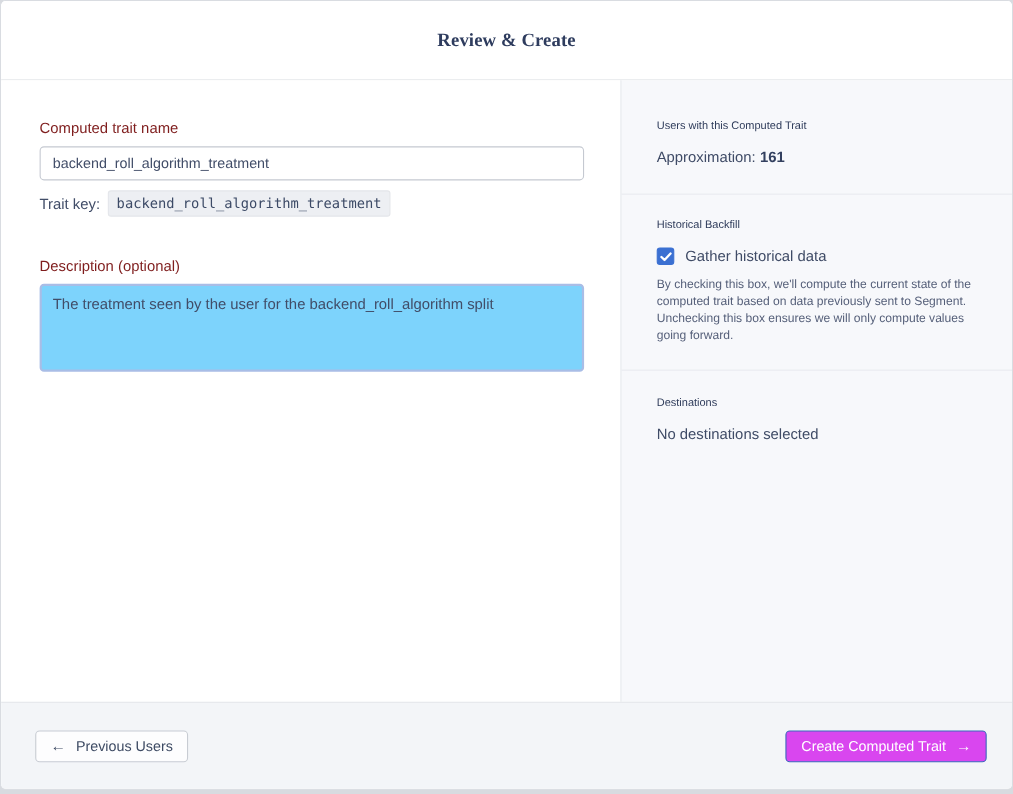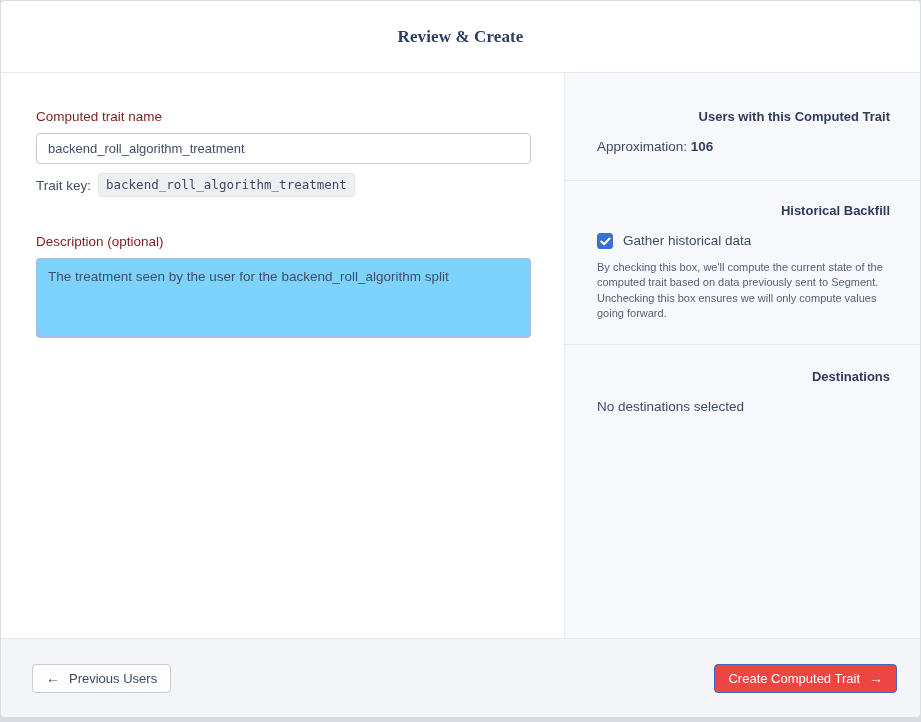--- a/index.html
+++ b/index.html
@@ -96,25 +96,24 @@
   }
   
   .sidebar {
     flex: 0 0 358px;
     width: 358px;
     background: #f7f8fb;
     border-left: 1px solid #e8eaee;
     padding: 36px 32px 0 32px;
   }
   .side-heading {
-    font-size: 13px;
-    font-weight: 700;
+    font-size: 10px;
+    font-weight: 400;
     color: #2e3b5a;
     margin-bottom: 15px;
-    text-align: right;
   }
   .side-text { font-size: 13.5px; color: #3f4b66; }
   .side-text strong { font-weight: 700; color: #33405f; }
   .side-divider {
     height: 1px;
     background: #e8eaef;
     margin: 26px -32px 22px;
   }
   .checkbox-row {
     display: flex;
@@ -171,21 +170,21 @@
     padding: 0 13px;
     cursor: pointer;
   }
   .btn .arrow { font-size: 14px; line-height: 1; }
   .btn-secondary {
     background: #fdfdfe;
     border: 1px solid #c8ccd3;
     color: #3d4a63;
   }
   .btn-primary {
-    background: #ef4444;
+    background: #d946ef;
     border: 1px solid #3b68bd;
     color: #ffffff;
   }
 </style>
 </head>
 <body>
 
 <div class="card">
 
   <div class="header">
@@ -203,21 +202,21 @@
         <span class="trait-key-badge">backend_roll_algorithm_treatment</span>
       </div>
 
       <label class="field-label desc-label">Description (optional)</label>
       <textarea class="textarea" style="">The treatment seen by the user for the backend_roll_algorithm split</textarea>
     </div>
 
     <div class="sidebar">
 
       <div class="side-heading">Users with this Computed Trait</div>
-      <div class="side-text"><span>Approximation: </span><strong>106</strong></div>
+      <div class="side-text"><span>Approximation: </span><strong>161</strong></div>
 
       <div class="side-divider"></div>
 
       <div class="side-heading" style="">Historical Backfill</div>
 
       <div class="checkbox-row">
         <span class="checkbox checked" id="backfill-checkbox">
           <svg width="11" height="9" viewBox="0 0 11 9">
             <path d="M1.3 4.6 L4.1 7.3 L9.6 1.5" fill="none" stroke="#ffffff" stroke-width="2.1" stroke-linecap="round" stroke-linejoin="round"></path>
           </svg>

